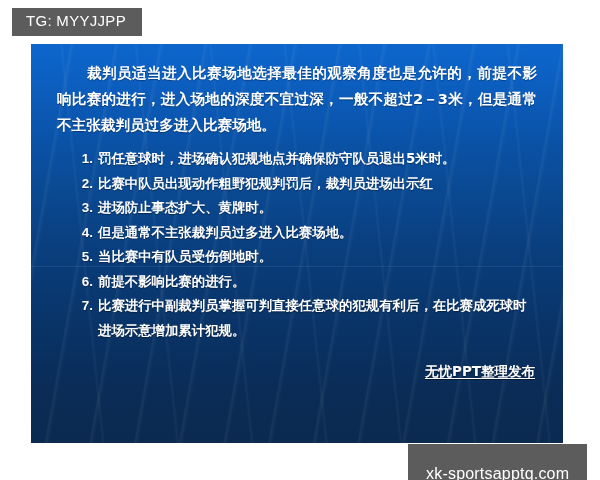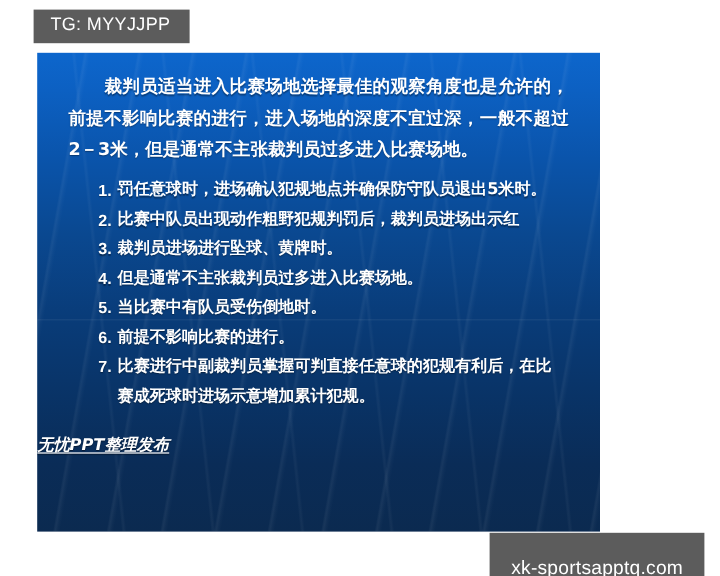--- a/index.html
+++ b/index.html
@@ -21,21 +21,20 @@
     left: 12px;
     top: 8px;
     background: #5c5c5c;
     color: #ffffff;
     font-size: 15px;
     letter-spacing: 0.3px;
     padding: 5px 16px 6px 14px;
     line-height: 1.1;
     white-space: nowrap;
     font-family: "Liberation Sans", "DejaVu Sans", sans-serif;
-    margin-left: 16px;
   }
 
   
   #watermark {
     position: absolute;
     left: 408px;
     top: 444px;
     background: #5c5c5c;
     color: #ffffff;
     font-size: 16px;
@@ -44,21 +43,21 @@
     line-height: 1.1;
     white-space: nowrap;
     font-family: "Liberation Sans", "DejaVu Sans", sans-serif;
   }
 
   
   #slide {
     position: absolute;
     left: 31px;
     top: 44px;
-    width: 469px;
+    width: 532px;
     height: 399px;
     overflow: hidden;
     background: linear-gradient(to bottom,
         #0d66cc 0%,
         #0c60c2 8%,
         #0a54ab 22%,
         #0a4890 38%,
         #093c79 55%,
         #093366 72%,
         #0a2c57 86%,
@@ -157,24 +156,23 @@
   #numbered-list li .li-text {
     flex: 1 1 auto;
   }
 
   
   #credit-line {
     position: absolute;
     left: 0;
     right: 0;
     top: 318px;
-    text-align: left;
-    padding-right: 16px;
+    text-align: right;
+    padding-right: 28px;
     z-index: 4;
-    font-style: italic;
   }
   #credit-text {
     color: #ffffff;
     font-weight: bold;
     font-size: 13.5px;
     text-decoration: underline;
     text-underline-offset: 2px;
     text-shadow: 0 1px 1px rgba(0,0,0,0.45);
     font-family: "DejaVu Sans", "Liberation Sans", sans-serif;
   }
@@ -199,21 +197,21 @@
       <li>
         <span class="li-num">1.</span>
         <span class="li-text">罚任意球时，进场确认犯规地点并确保防守队员退出5米时。</span>
       </li>
       <li>
         <span class="li-num">2.</span>
         <span class="li-text">比赛中队员出现动作粗野犯规判罚后，裁判员进场出示红</span>
       </li>
       <li>
         <span class="li-num">3.</span>
-        <span class="li-text">裁判员进场进行坠球、黄牌时。</span>
+        <span class="li-text">进场防止事态扩大、黄牌时。</span>
       </li>
       <li>
         <span class="li-num">4.</span>
         <span class="li-text">但是通常不主张裁判员过多进入比赛场地。</span>
       </li>
       <li>
         <span class="li-num">5.</span>
         <span class="li-text">当比赛中有队员受伤倒地时。</span>
       </li>
       <li>

